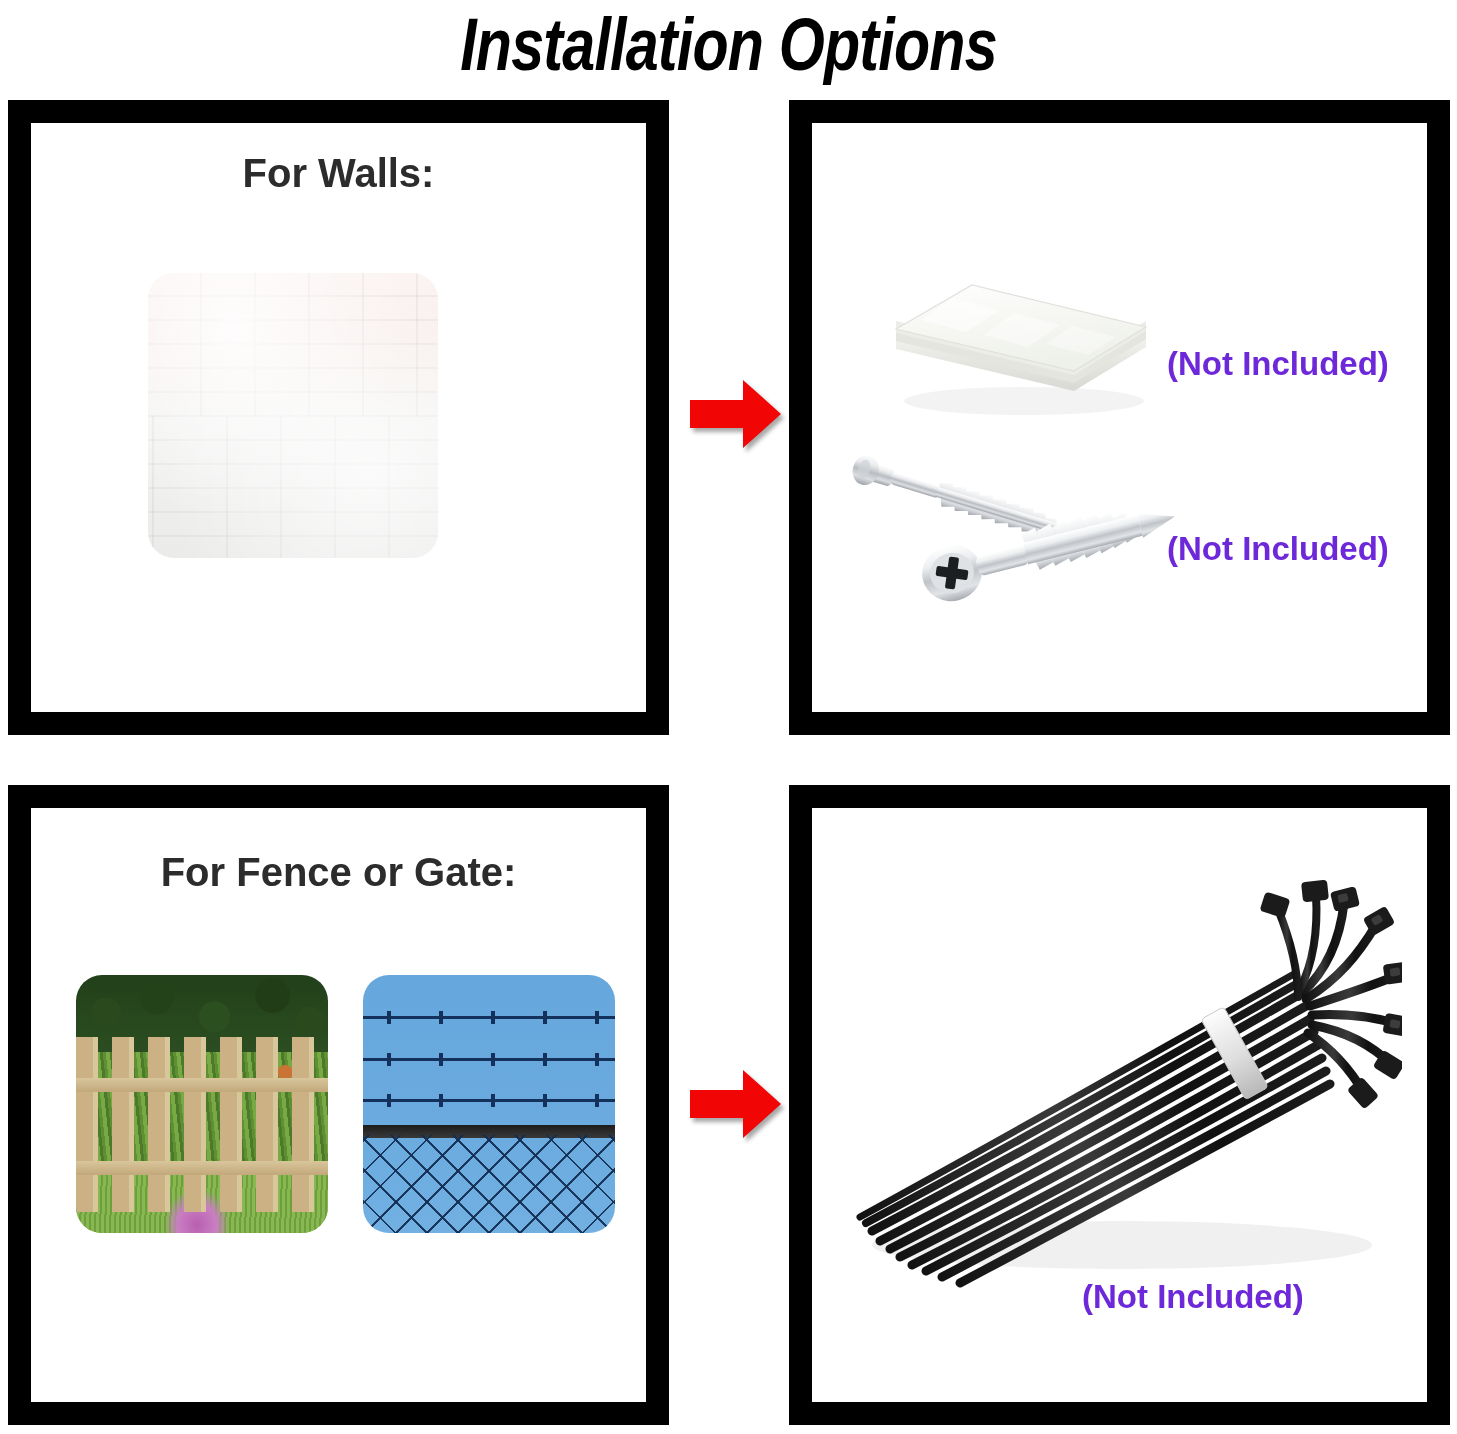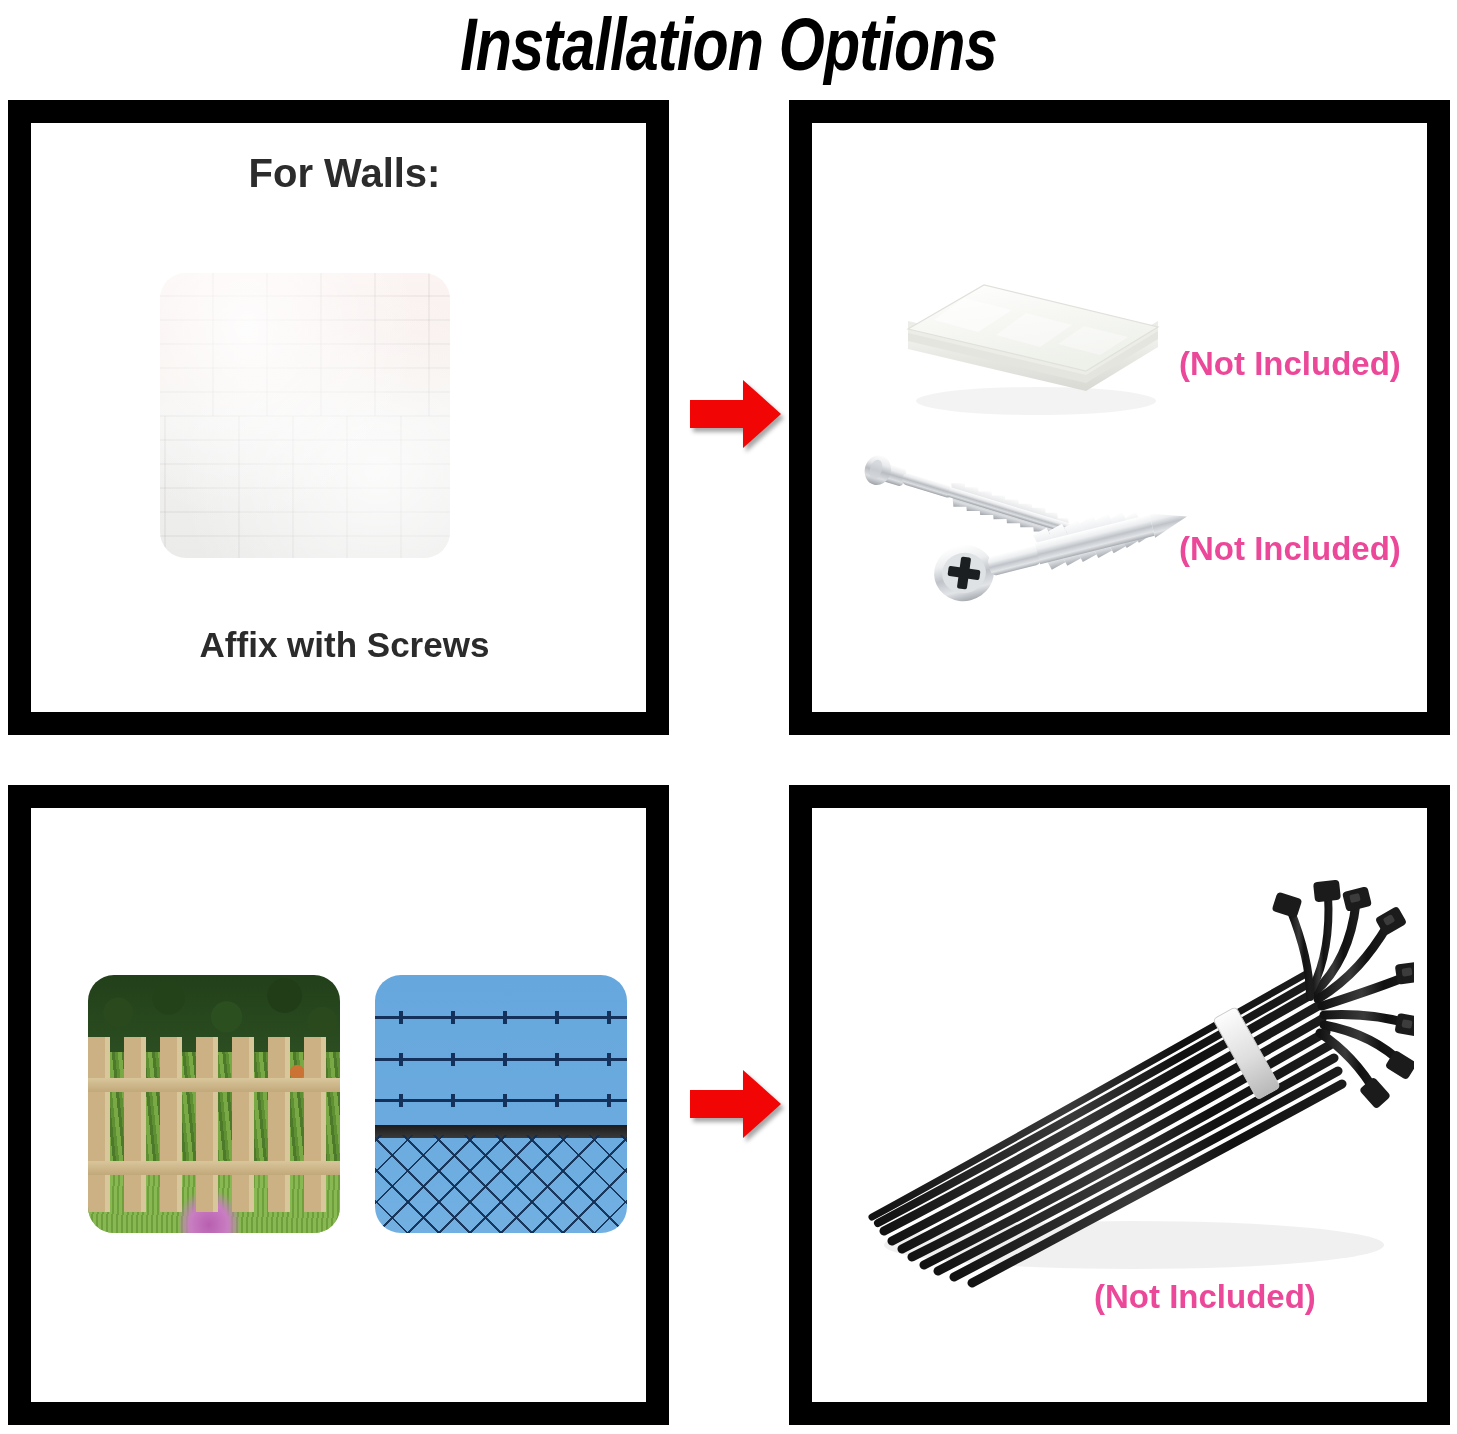--- a/index.html
+++ b/index.html
@@ -34,21 +34,20 @@
     transform-origin: center center;
     white-space: nowrap;
   }
 
   
   .panel {
     position: absolute;
     background: #ffffff;
     border: 23px solid #000000;
     box-sizing: border-box;
-    padding-left: 12px;
   }
   #panel-walls        { left: 8px;   top: 100px;  width: 661px; height: 635px; }
   #panel-wall-hw      { left: 789px; top: 100px;  width: 661px; height: 635px; }
   #panel-fence        { left: 8px;   top: 785px;  width: 661px; height: 640px; }
   #panel-fence-hw     { left: 789px; top: 785px;  width: 661px; height: 640px; }
 
   .panel-inner {
     position: relative;
     width: 100%;
     height: 100%;
@@ -76,21 +75,21 @@
     color: #2b2b2b;
     line-height: 1.45;
   }
   #caption-walls { top: 497px; }
   #caption-fence { top: 498px; }
 
   .not-included {
     position: absolute;
     font-size: 33px;
     font-weight: bold;
-    color: #ec4899;
+    color: #6d28d9;
     white-space: nowrap;
   }
   #ni-tape   { left: 355px; top: 222px; }
   #ni-screw  { left: 355px; top: 407px; }
   #ni-ties   { left: 270px; top: 470px; }
 
   
   .arrow {
     position: absolute;
     width: 98px;
@@ -280,21 +279,20 @@
     <div class="panel-heading" id="heading-walls">For Walls:</div>
 
     <div id="wall-photo">
       <div class="brick-rows"></div>
       <div class="brick-cols-a"></div>
       <div class="brick-cols-b"></div>
       <div class="brick-wash"></div>
     </div>
 
     <div class="caption" id="caption-walls">
-      <div>Affix with Screws</div>
     </div>
   </div>
 </div>
 
 <div class="arrow" id="arrow-walls">
   <svg viewBox="0 0 98 72" width="98" height="72" xmlns="http://www.w3.org/2000/svg">
     <polygon points="4,22 57,22 57,2 95,36 57,70 57,50 4,50" fill="#f20505"></polygon>
   </svg>
 </div>
 
@@ -390,20 +388,21 @@
           <path d="M314 127 l36 12 l-36 13 z" fill="url(#steel2)"></path>
         </g>
       </svg>
     </div>
     <div class="not-included" id="ni-screw">(Not Included)</div>
   </div>
 </div>
 
 <div class="panel" id="panel-fence">
   <div class="panel-inner">
+    <div class="panel-heading" id="heading-fence">For Fence or Gate:</div>
 
     <div class="fence-photo" id="fence-wood">
       <div class="hedge"></div>
       <div class="tallgrass"></div>
       <div class="flowers"></div>
       <div class="lawn"></div>
       <div class="flowerbed"></div>
       <div class="pickets"></div>
       <div class="rail-top"></div>
       <div class="rail-bot"></div>

